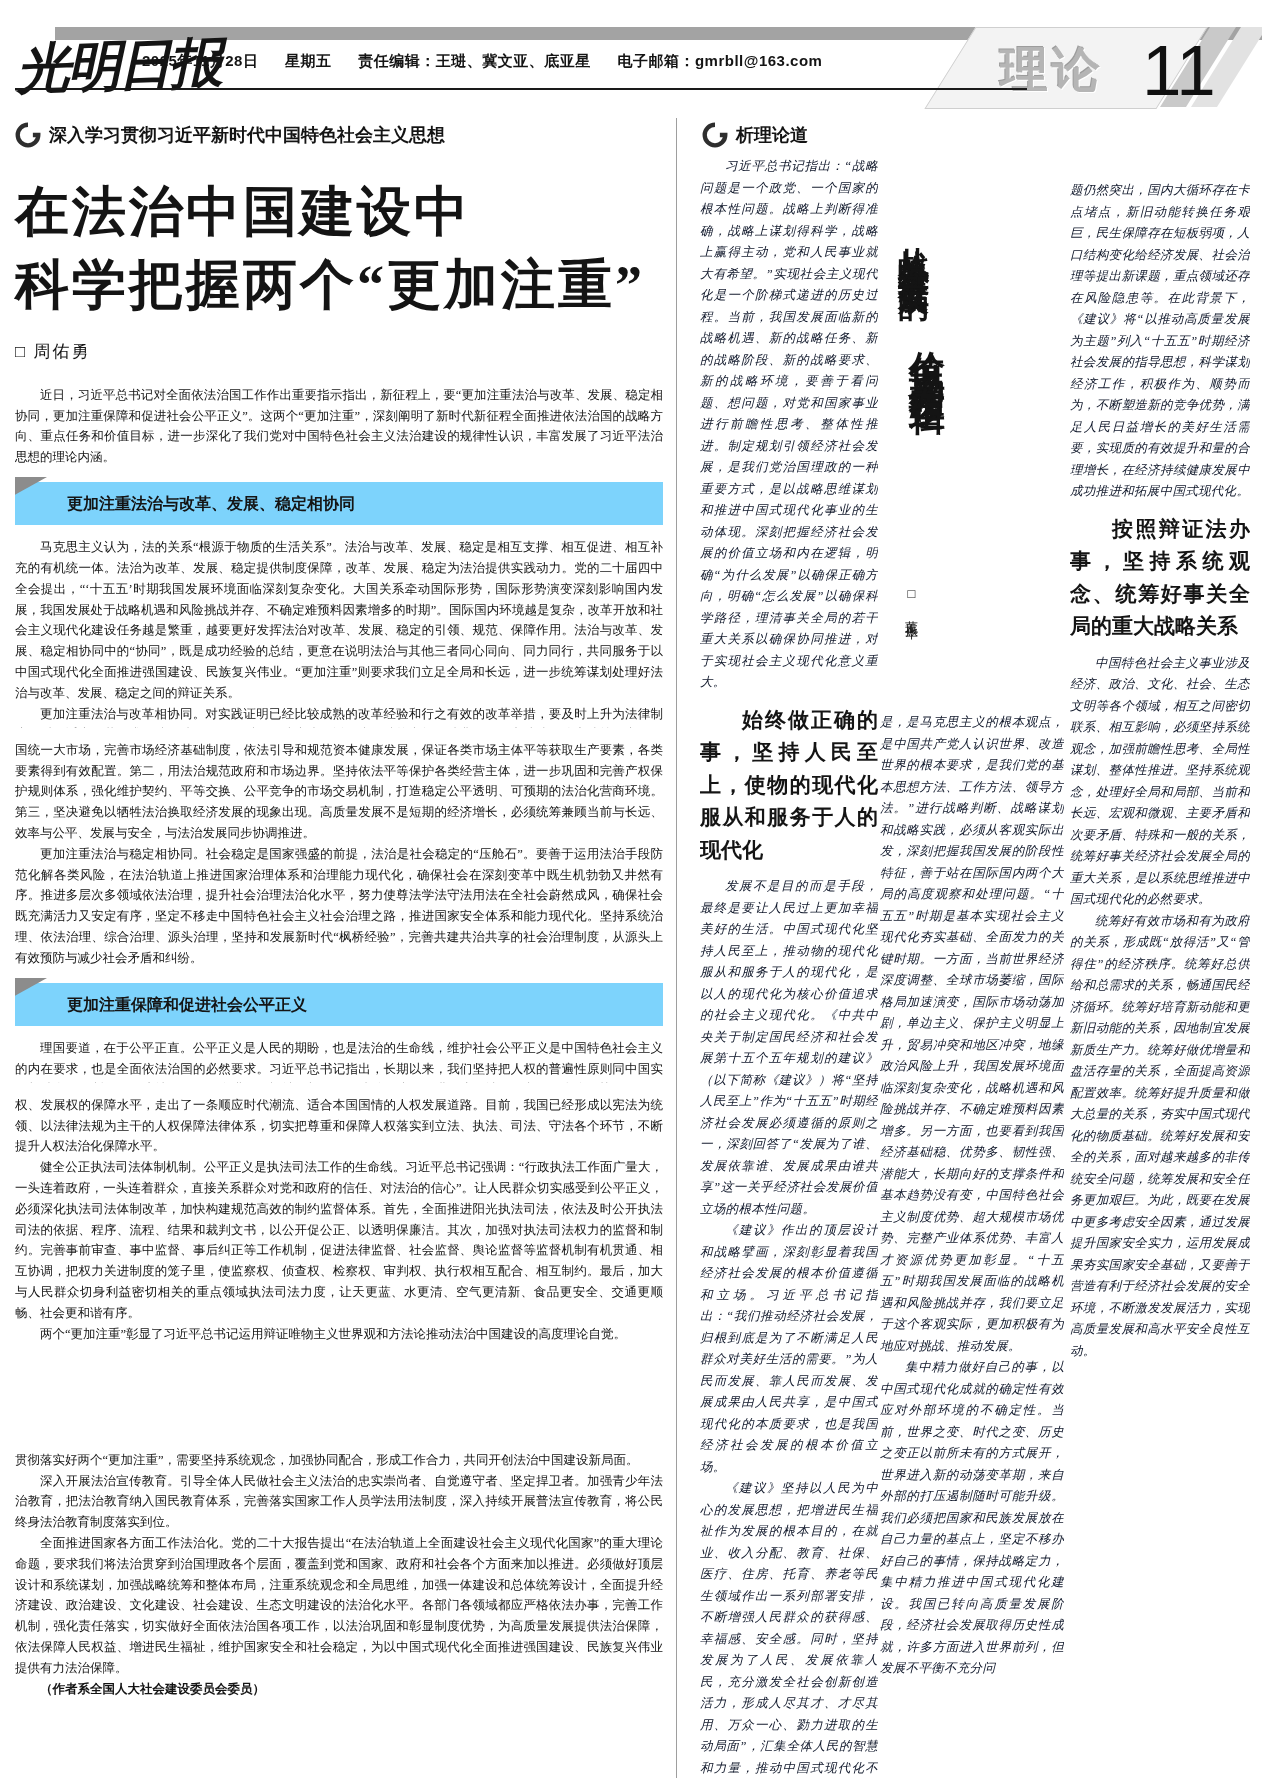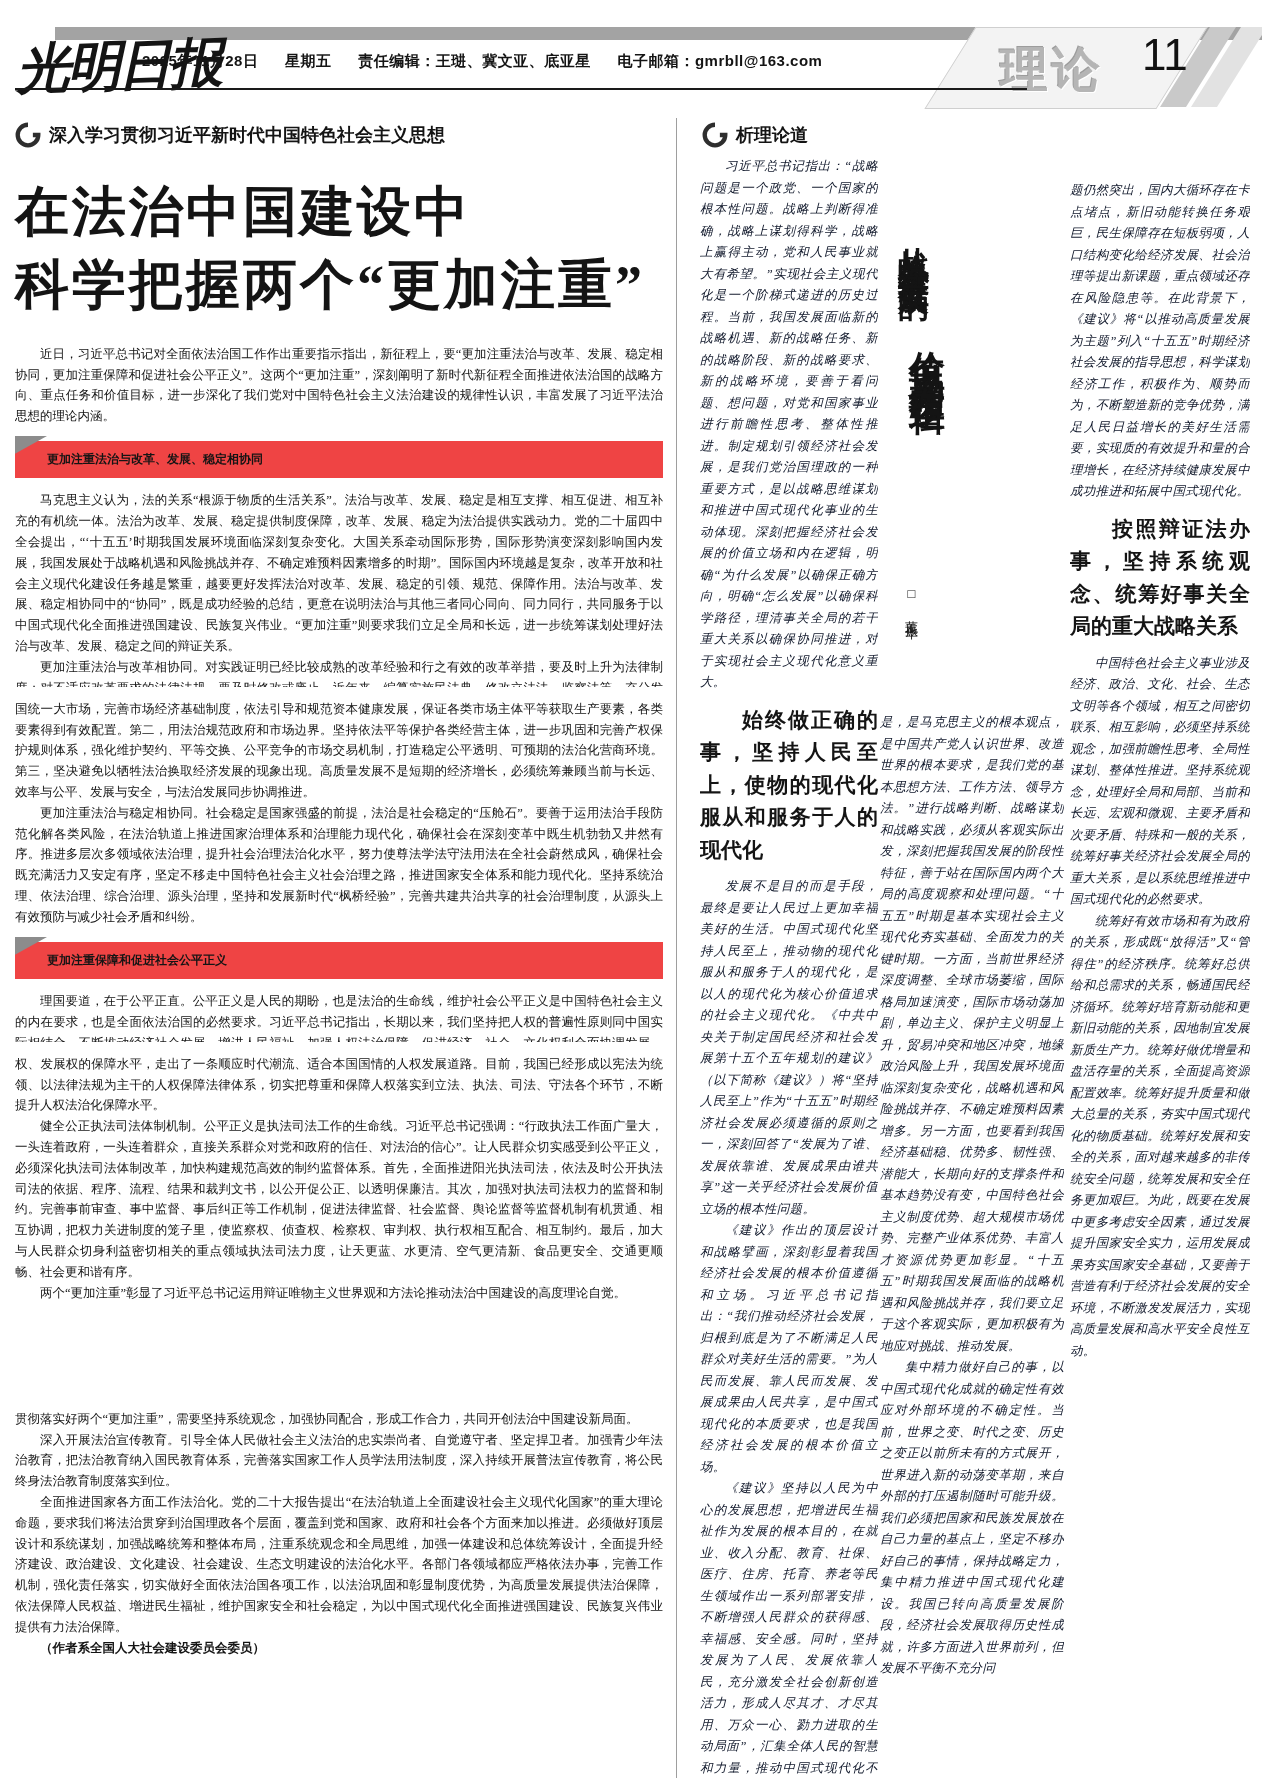--- a/index.html
+++ b/index.html
@@ -14,37 +14,37 @@
   .dateline span{margin-right:22px;}
   .headrule{position:absolute;left:15px;top:88px;width:1012px;height:2px;background:#1a1a1a;}
   .deco{position:absolute;top:27px;height:80px;}
   .par{position:absolute;top:0;height:80px;transform:skewX(-32deg);}
   .par-big{left:950px;width:230px;background:#f3f3f3;border:1px solid #cfcfcf;}
   .par-m{left:1185px;width:26px;background:#c9c9c9;}
   .par-l{left:1216px;width:26px;background:#e2e2e2;}
   .section-label{position:absolute;left:1000px;top:38px;font-size:48px;font-weight:900;
                  font-family:"Liberation Sans",sans-serif;color:#b5b5b5;
                  text-shadow:1px 1px 0 #ffffff,-1px -1px 0 #9c9c9c;letter-spacing:4px;}
-  .page-number{position:absolute;left:1142px;top:30px;font-size:44px;color:#111;
+  .page-number{position:absolute;left:1142px;top:30px;font-size:71px;color:#111;
                font-family:"Liberation Sans",sans-serif;}
   
   .eyebrow{display:flex;align-items:center;gap:8px;font-family:Liberation Sans, sans-serif;
            font-weight:bold;font-size:18px;}
   .gicon{width:26px;height:26px;flex:0 0 26px;}
   
   .left-art{position:absolute;left:15px;top:122px;width:648px;height:1656px;}
   .l-title{margin-top:28px;font-size:54px;font-weight:900;line-height:1.35;letter-spacing:3px;
            font-family:"Liberation Serif",serif;}
   .l-byline{margin-top:18px;font-size:17px;letter-spacing:2px;}
   .l-cols{display:flex;gap:12px;margin-top:22px;height:1408px;overflow:hidden;flex-direction:column;}
   .l-col{flex:1 1 0;overflow:hidden;font-size:12.5px;line-height:20.8px;text-align:justify;}
   .para{margin:0;text-indent:2em;}
   .para.cont{text-indent:0;}
-  .sec-head{position:relative;background:#ef4444;margin:14px 0 12px 0;padding:10px 6px 10px 8px;
-            font-family:"Liberation Sans",sans-serif;font-weight:bold;font-size:12px;
+  .sec-head{position:relative;background:#7dd3fc;margin:14px 0 12px 0;padding:10px 6px 10px 20px;
+            font-family:"Liberation Sans",sans-serif;font-weight:bold;font-size:16px;
             line-height:1.45;text-indent:2em;}
   .sec-head::before{content:"";position:absolute;left:-4px;top:-5px;width:0;height:0;
             border-top:20px solid #8c8c8c;border-right:36px solid transparent;}
   .note{margin:0;font-weight:bold;text-indent:2em;font-family:"Liberation Sans",sans-serif;font-size:12.5px;}
   
   .mid-art{position:absolute;left:700px;top:118px;width:552px;height:1660px;}
   .m-col{position:absolute;overflow:hidden;font-size:12.5px;line-height:21.5px;text-align:justify;}
   .kai{margin:0;text-indent:2em;font-style:italic;letter-spacing:.3px;color:#0f172a;}
   .kai.cont{text-indent:0;}
   .mid-head{font-family:"Liberation Sans",sans-serif;font-weight:bold;font-style:normal;
@@ -85,20 +85,21 @@
     <div class="eyebrow">
       <svg class="gicon" viewBox="0 0 24 24">
         <path d="M12 2.5a9.5 9.5 0 1 0 9.5 9.5h-5" fill="none" stroke="#2e2e2e" stroke-width="4"></path>
       </svg>
       <span>深入学习贯彻习近平新时代中国特色社会主义思想</span>
     </div>
     <div class="l-title">
       <div>在法治中国建设中</div>
       <div>科学把握两个“更加注重”</div>
     </div>
+    <div class="l-byline">□ 周佑勇</div>
     <div class="l-cols">
       <div class="l-col">
           <p class="para">近日，习近平总书记对全面依法治国工作作出重要指示指出，新征程上，要“更加注重法治与改革、发展、稳定相协同，更加注重保障和促进社会公平正义”。这两个“更加注重”，深刻阐明了新时代新征程全面推进依法治国的战略方向、重点任务和价值目标，进一步深化了我们党对中国特色社会主义法治建设的规律性认识，丰富发展了习近平法治思想的理论内涵。</p>
           <div class="sec-head">更加注重法治与改革、发展、稳定相协同</div>
           <p class="para">马克思主义认为，法的关系“根源于物质的生活关系”。法治与改革、发展、稳定是相互支撑、相互促进、相互补充的有机统一体。法治为改革、发展、稳定提供制度保障，改革、发展、稳定为法治提供实践动力。党的二十届四中全会提出，“‘十五五’时期我国发展环境面临深刻复杂变化。大国关系牵动国际形势，国际形势演变深刻影响国内发展，我国发展处于战略机遇和风险挑战并存、不确定难预料因素增多的时期”。国际国内环境越是复杂，改革开放和社会主义现代化建设任务越是繁重，越要更好发挥法治对改革、发展、稳定的引领、规范、保障作用。法治与改革、发展、稳定相协同中的“协同”，既是成功经验的总结，更意在说明法治与其他三者同心同向、同力同行，共同服务于以中国式现代化全面推进强国建设、民族复兴伟业。“更加注重”则要求我们立足全局和长远，进一步统筹谋划处理好法治与改革、发展、稳定之间的辩证关系。</p>
           <p class="para">更加注重法治与改革相协同。对实践证明已经比较成熟的改革经验和行之有效的改革举措，要及时上升为法律制度；对不适应改革要求的法律法规，要及时修改或废止。近年来，编纂实施民法典、修改立法法、监察法等，充分发挥了立法对改革的引导、推动、规范、保障作用。</p>
           <p class="para">更加注重法治与发展相协同。高质量发展是全面建设社会主义现代化国家的首要任务。法治是中国式现代化的重要保障。习近平总书记强调：“贯彻新发展理念，实现经济从高速增长转向高质量发展，必须坚持以法治为引领”。“更加注重法治与发展相协同”，要求第一，加快完善社会主义市场经济法律制度，加快建设全</p>
         </div>
       <div class="l-col">
           <p class="para cont">国统一大市场，完善市场经济基础制度，依法引导和规范资本健康发展，保证各类市场主体平等获取生产要素，各类要素得到有效配置。第二，用法治规范政府和市场边界。坚持依法平等保护各类经营主体，进一步巩固和完善产权保护规则体系，强化维护契约、平等交换、公平竞争的市场交易机制，打造稳定公平透明、可预期的法治化营商环境。第三，坚决避免以牺牲法治换取经济发展的现象出现。高质量发展不是短期的经济增长，必须统筹兼顾当前与长远、效率与公平、发展与安全，与法治发展同步协调推进。</p>

